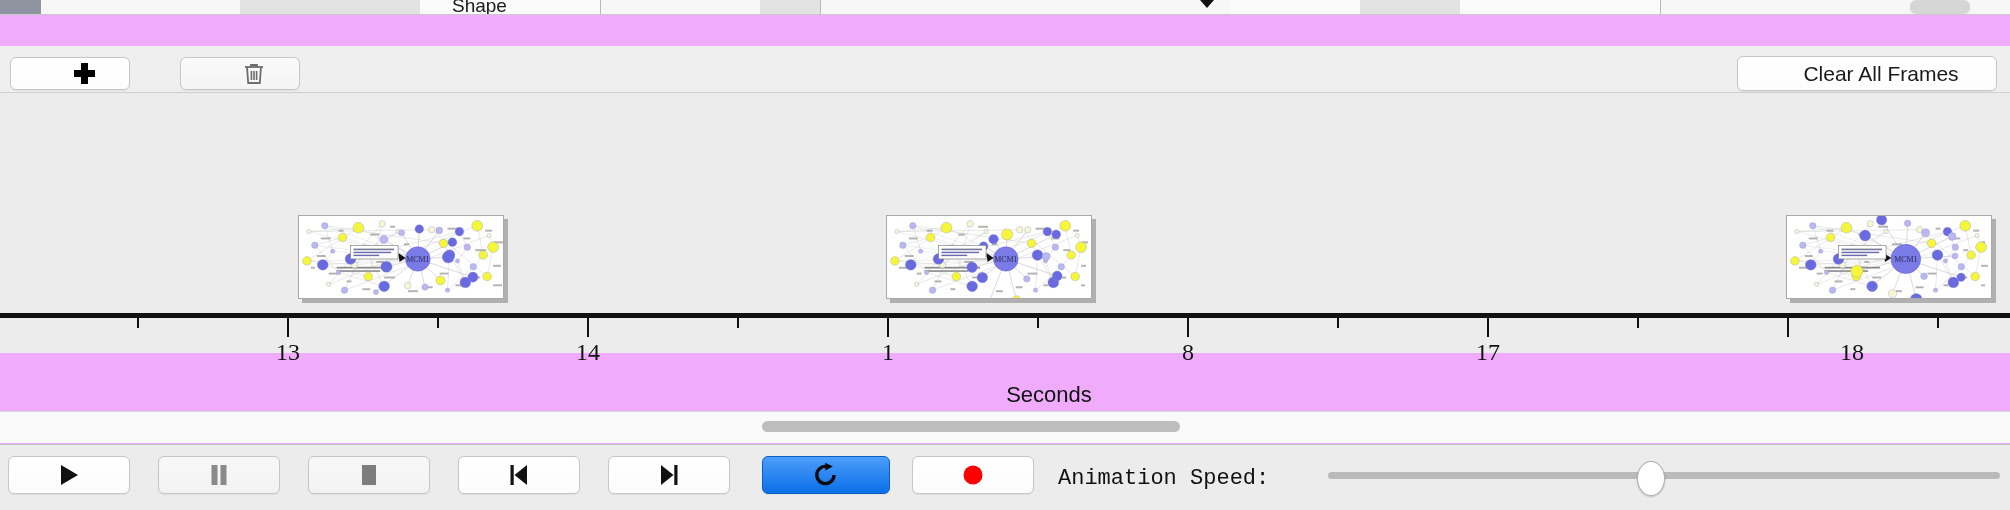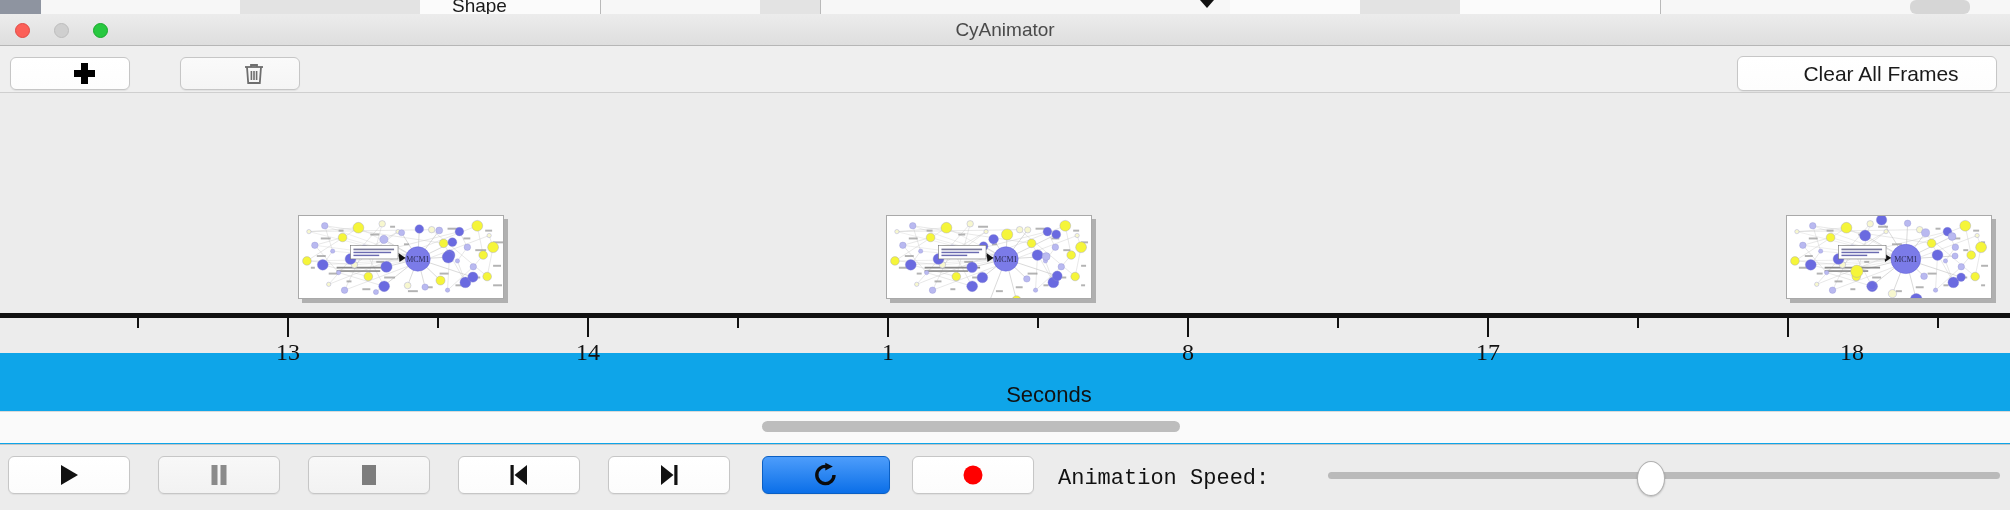--- a/index.html
+++ b/index.html
@@ -10,21 +10,21 @@
     overflow: hidden;
     background: #ececec;
     font-family: "Liberation Sans", sans-serif;
     -webkit-font-smoothing: antialiased;
   }
 
   #app {
     position: relative;
     width: 2010px;
     height: 510px;
-    background: #0ea5e9;
+    background: #f0abfc;
   }
 
   
   .bg-strip {
     position: absolute;
     left: 0; top: 0;
     width: 2010px; height: 14px;
     background: #f7f7f7;
     border-bottom: 1px solid #c8c8c8;
     overflow: hidden;
@@ -285,26 +285,20 @@
     <div class="seg" style="left:420px;width:180px;"></div>
     <div class="seg mid" style="left:760px;width:60px;"></div>
     <div class="seg" style="left:1230px;width:130px;"></div>
     <div class="seg mid" style="left:1360px;width:100px;"></div>
     <div class="seg" style="left:1460px;width:200px;"></div>
     <span class="bg-shape-label">Shape</span>
     <div class="bg-caret"></div>
     <div class="bg-scroll-corner"></div>
   </div>
 
-  <div class="titlebar">
-    <div class="traffic close"></div>
-    <div class="traffic min"></div>
-    <div class="traffic zoom"></div>
-    <div class="window-title">CyAnimator</div>
-  </div>
 
   <div class="toolbar"></div>
 
   <div class="btn" id="add-frame-button">
     <span class="plus-icon"></span>
   </div>
 
   <div class="btn dim" id="delete-frame-button">
     <svg class="trash-icon" viewBox="0 0 22 24">
       <path d="M2 5 h18" stroke="#6e6e6e" stroke-width="1.8" fill="none"></path>

